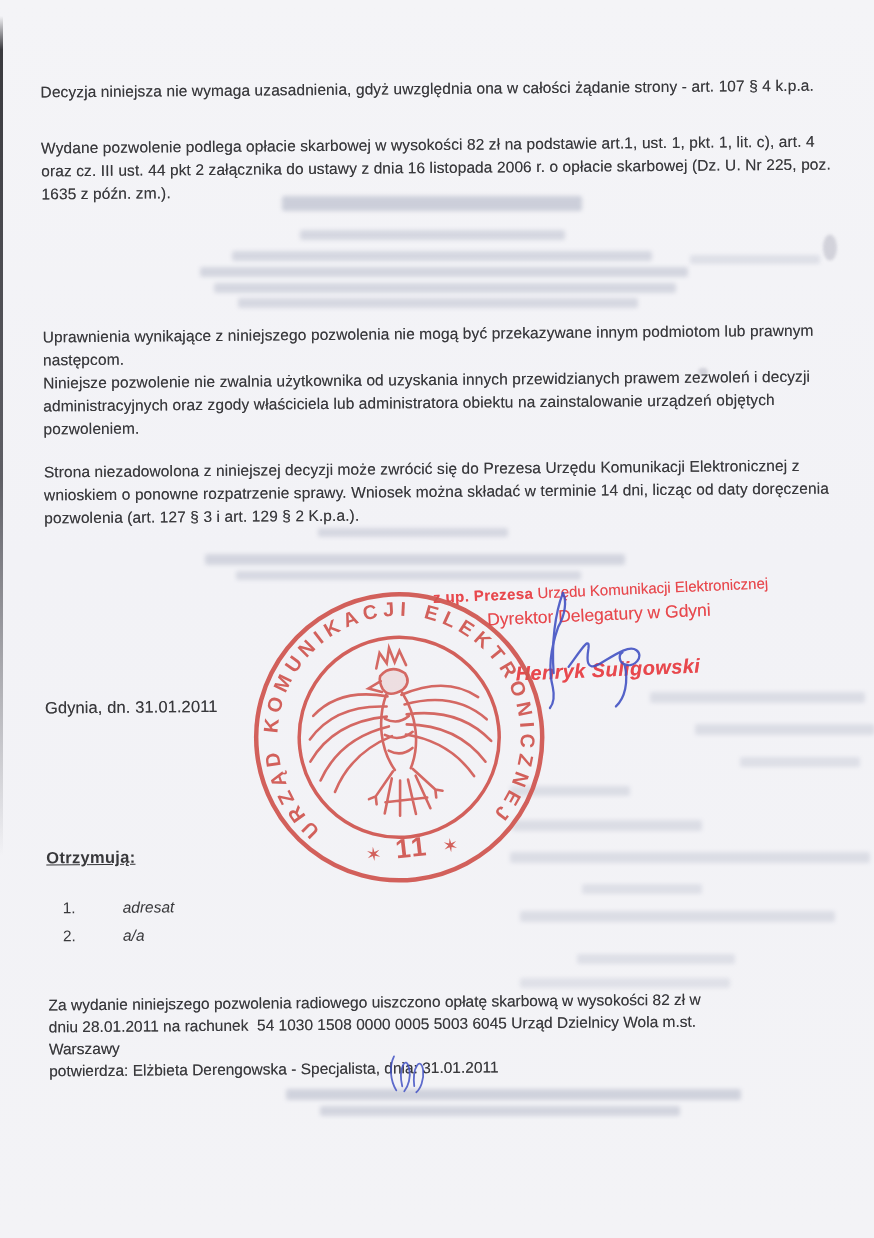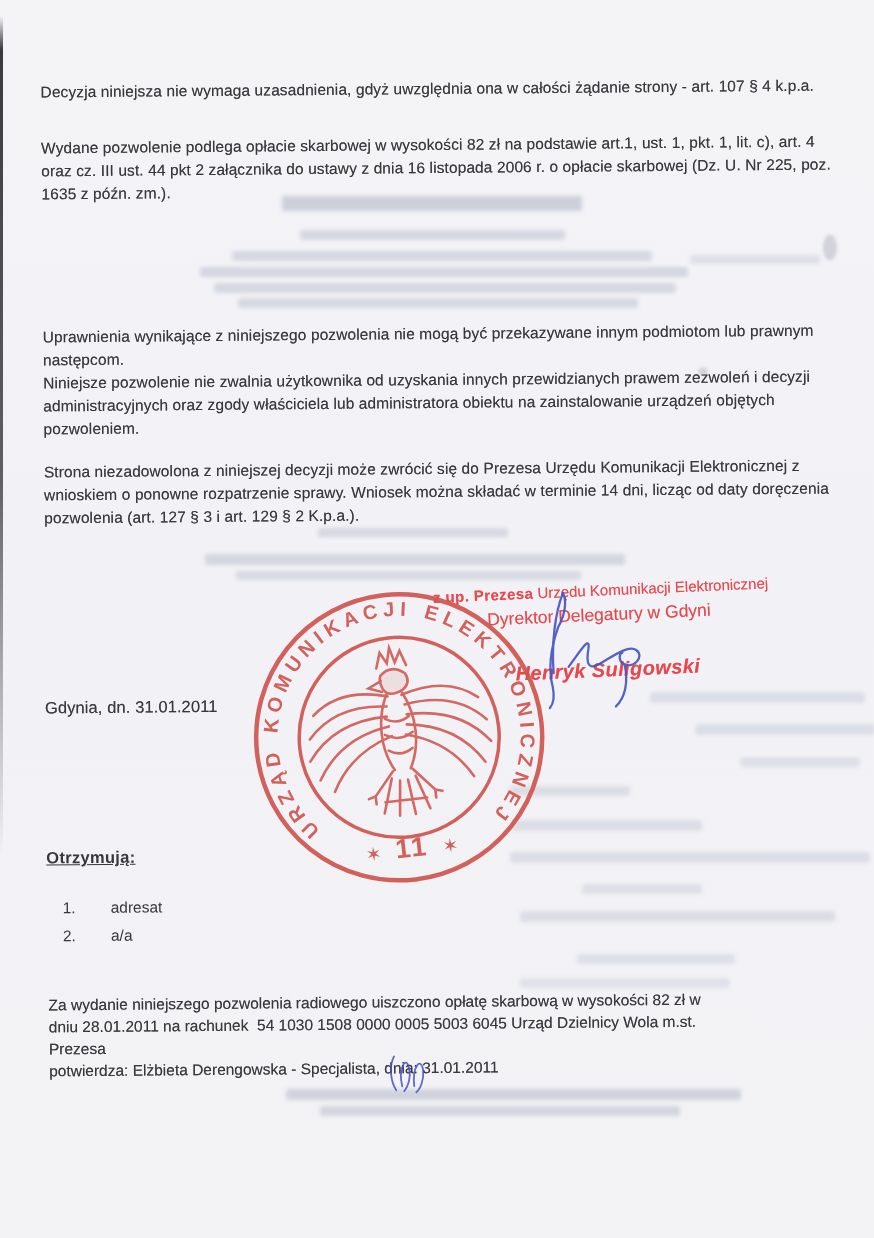--- a/index.html
+++ b/index.html
@@ -14,21 +14,21 @@
     text-shadow:0 0 .5px rgba(40,40,45,.55);
   }
   .red{color:#e8484d;text-shadow:0 0 .4px rgba(232,72,77,.5);}
   .red1{position:absolute;left:433px;top:583px;font-size:15px;transform:rotate(-2deg);white-space:nowrap;}
   .red1 b{font-weight:700;letter-spacing:.4px;}
   .red2{position:absolute;left:487px;top:606px;font-size:17.5px;font-weight:500;transform:rotate(-2deg);white-space:nowrap;}
   .red-name{position:absolute;left:515px;top:660px;font-size:20px;font-style:italic;font-weight:700;transform:rotate(-2deg);letter-spacing:.4px;white-space:nowrap;}
   .place-date{position:absolute;left:44px;top:693px;font-size:16.5px;}
   .recip-head{position:absolute;left:44px;top:845px;font-size:16.5px;font-weight:700;text-decoration:underline;letter-spacing:.3px;}
   .recip-no{position:absolute;left:60px;font-size:15.5px;}
-  .recip-label{position:absolute;left:108px;font-size:15.5px;}
+  .recip-label{position:absolute;left:120px;font-size:15.5px;font-style:italic;}
   .fline{position:absolute;left:45px;font-size:15.5px;line-height:22px;white-space:pre-wrap;text-shadow:0 0 .5px rgba(40,40,45,.55);}
   .stamp{position:absolute;left:248px;top:587px;width:300px;height:300px;transform:rotate(-6deg);opacity:.92;}
   .sig-main{position:absolute;left:536px;top:588px;width:140px;height:126px;}
   .paraph{position:absolute;left:352px;top:1046px;width:92px;height:54px;}
   .ghost{position:absolute;background:rgb(130,138,164);filter:blur(2.3px);border-radius:2px;}
   .left-edge{position:absolute;left:0;top:16px;width:3px;height:840px;
     background:linear-gradient(180deg,rgba(30,30,35,0) 0%,rgba(25,25,30,.85) 4%,rgba(45,45,52,.75) 55%,rgba(45,45,52,0) 100%);}
   .smudge{position:absolute;background:rgba(150,150,165,.35);filter:blur(1.5px);border-radius:50%;}
 </style>
 </head>
@@ -128,21 +128,21 @@
 
     <div class="recip-head">Otrzymują:</div>
 
     <div class="recip-no" style="top:896px">1.</div>
     <div class="recip-label" style="top:896px">adresat</div>
     <div class="recip-no" style="top:924px">2.</div>
     <div class="recip-label" style="top:924px">a/a</div>
 
     <div class="fline" style="top:991px">Za wydanie niniejszego pozwolenia radiowego uiszczono opłatę skarbową w wysokości 82 zł w</div>
     <div class="fline" style="top:1013px">dniu 28.01.2011 na rachunek  54 1030 1508 0000 0005 5003 6045 Urząd Dzielnicy Wola m.st.</div>
-    <div class="fline" style="top:1035px">Prezesa</div>
+    <div class="fline" style="top:1035px">Warszawy</div>
     <div class="fline" style="top:1057px">potwierdza: Elżbieta Derengowska - Specjalista, dnia: 31.01.2011</div>
 
     <svg class="paraph" viewBox="0 0 92 54">
       <g fill="none" stroke="#4353c4" stroke-width="1.8" stroke-linecap="round" opacity="0.85">
         <path d="M40,44 C34,34 33,20 38,10"></path>
         <path d="M46,40 C42,22 50,8 53,22 C55,31 52,40 48,45"></path>
         <path d="M58,40 C56,20 65,10 67,24 C68,34 64,43 60,46"></path>
       </g>
     </svg>
 

